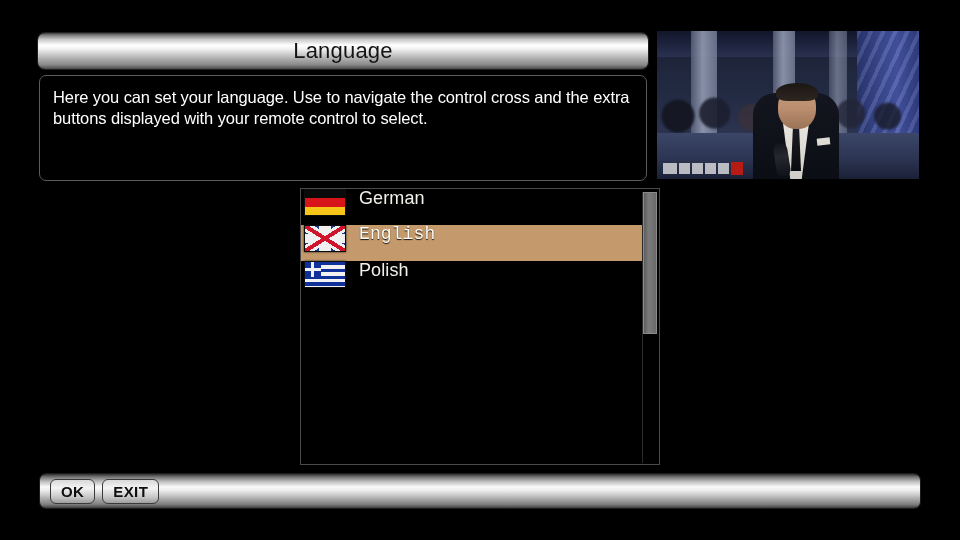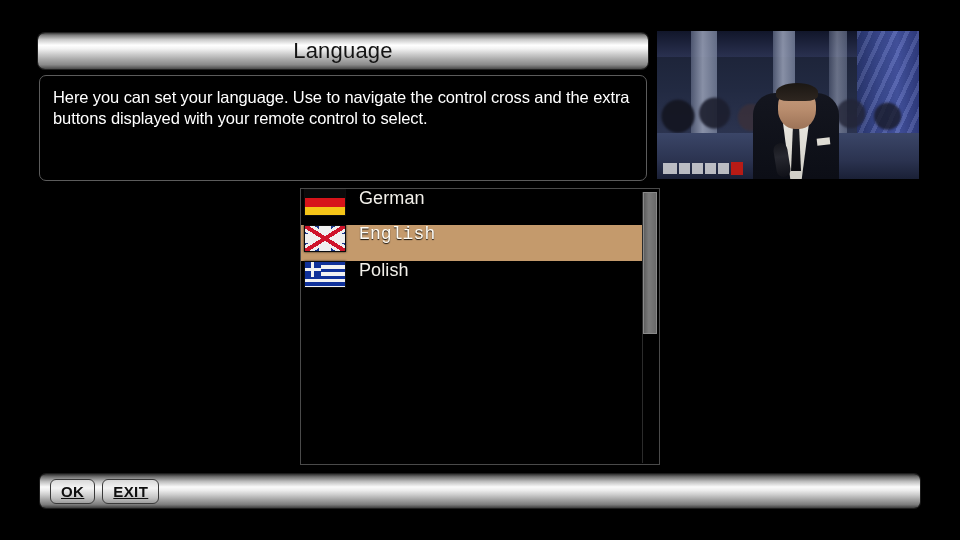--- a/index.html
+++ b/index.html
@@ -318,21 +318,20 @@
     border-radius: 6px;
     border: 1px solid #3a3a3a;
     background: linear-gradient(to bottom, #d8d8d8 0%, #f4f4f4 35%, #c6c6c6 75%, #9e9e9e 100%);
     display: flex;
     align-items: center;
     justify-content: center;
     font-size: 15px;
     font-weight: 700;
     color: #0f0f0f;
     letter-spacing: .4px;
-    text-decoration: underline;
   }
 </style>
 </head>
 <body>
 
 <div id="screen">
 
   <div id="title-bar">
     <div id="title-text">Language</div>
   </div>

